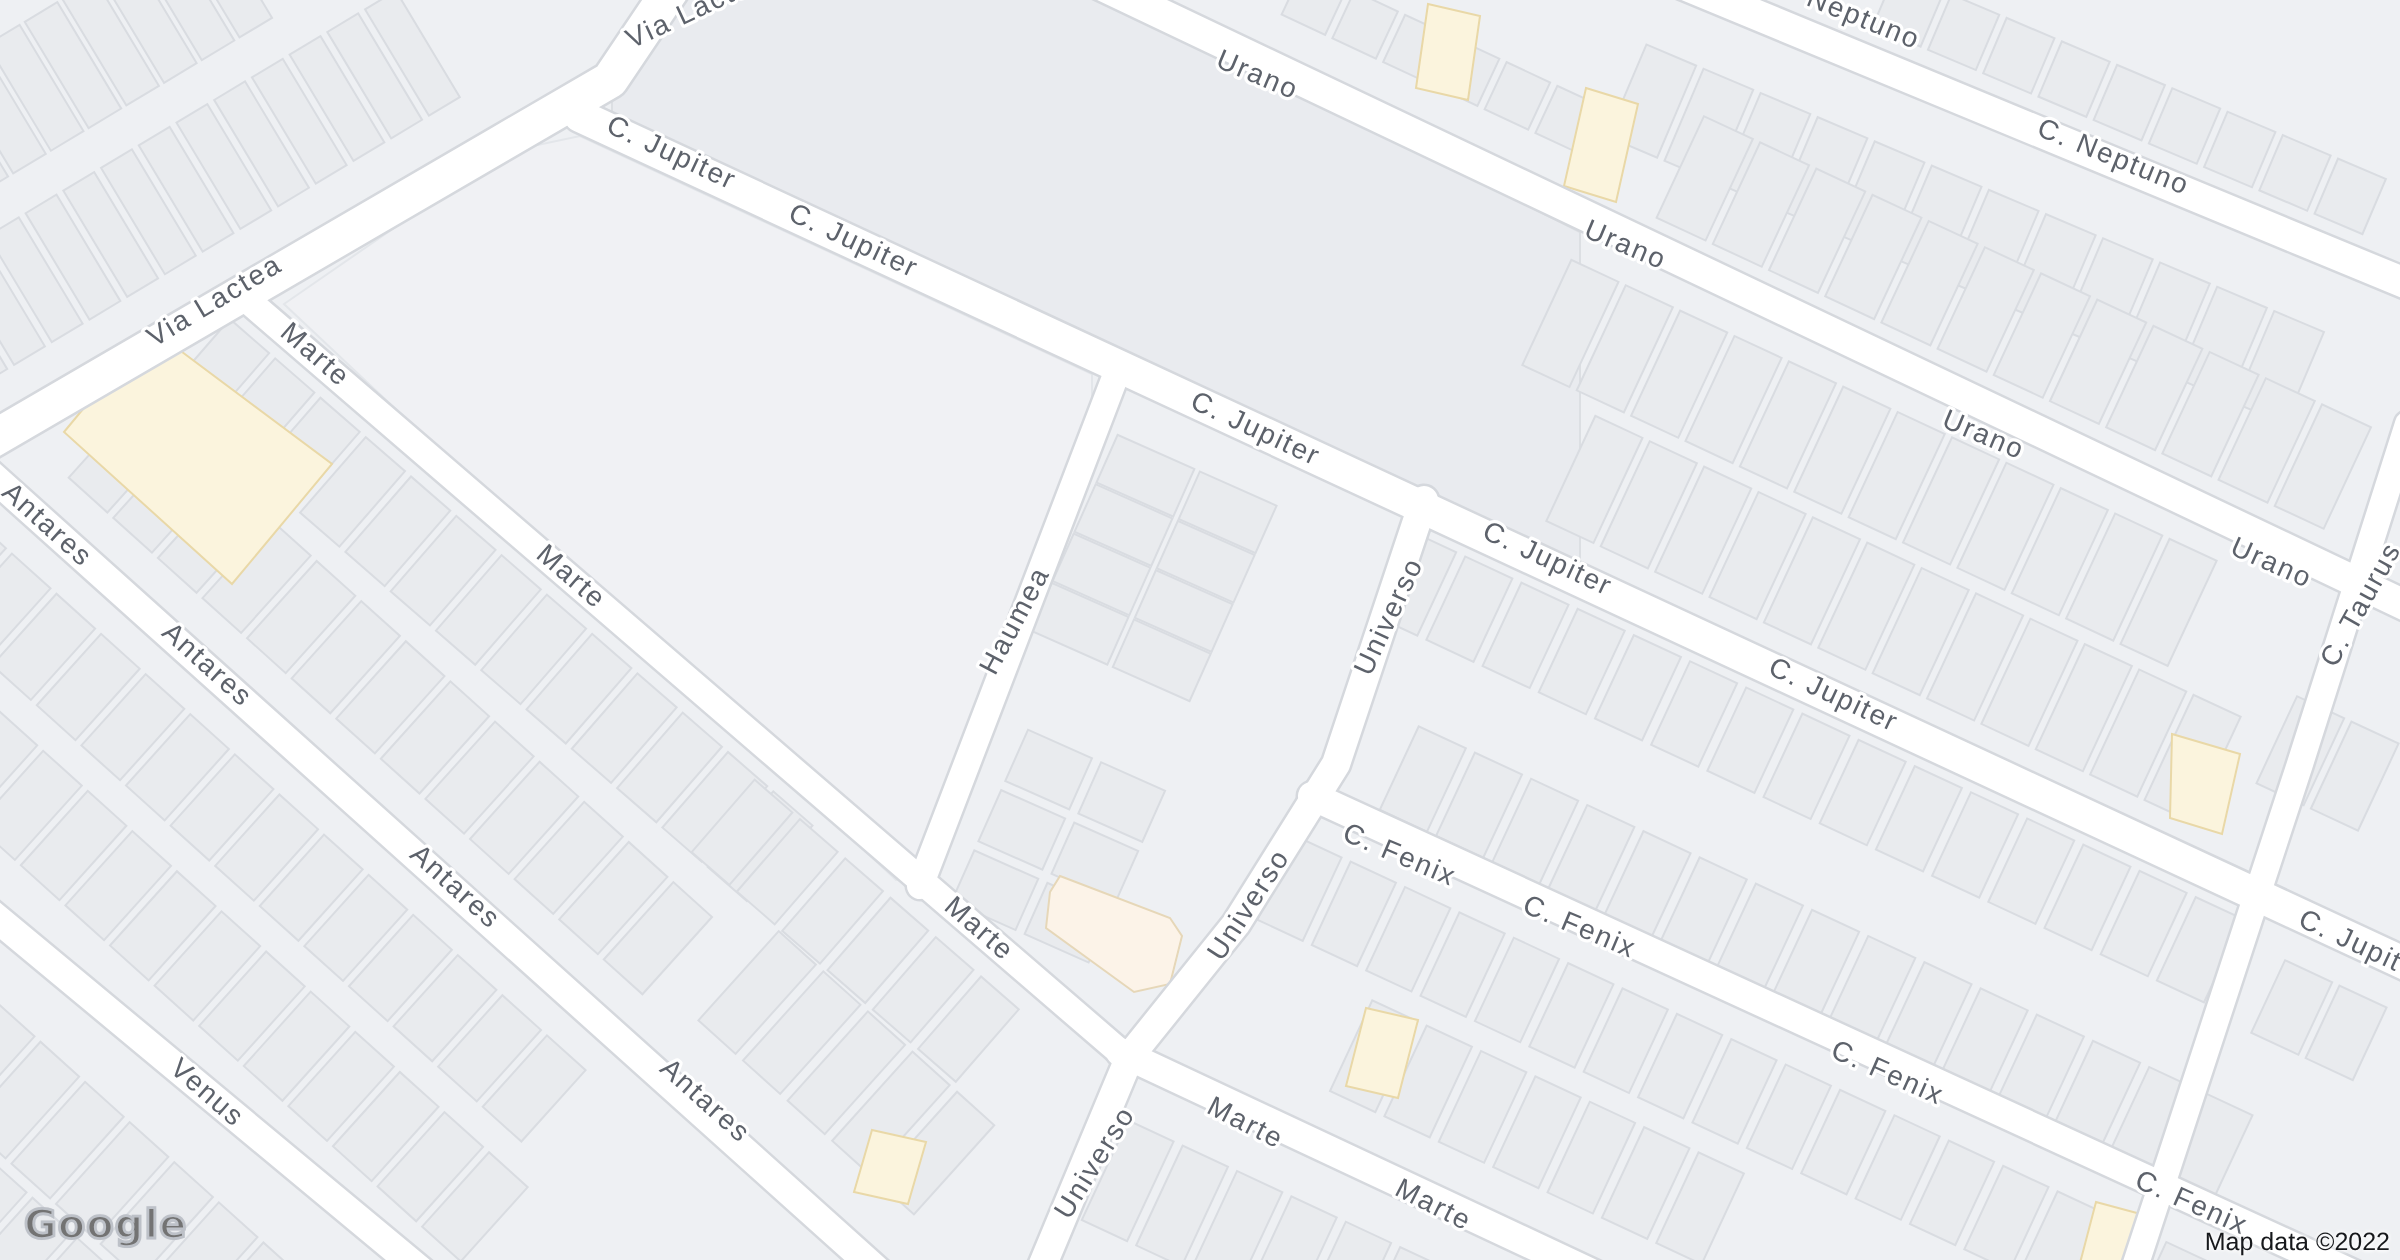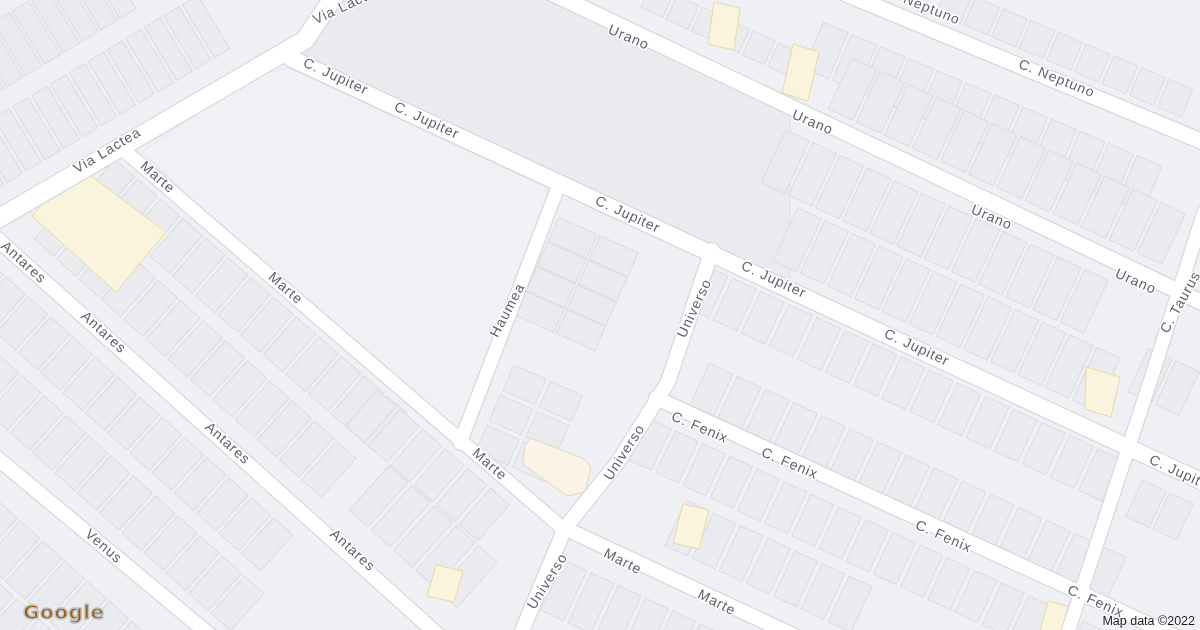--- a/index.html
+++ b/index.html
@@ -367,15 +367,15 @@
         <text transform="translate(694,308) rotate(-65)" dy="0.35em" class="street-label" style="fill: rgb(93, 98, 107); stroke: rgb(255, 255, 255);">Universo</text>
         <text transform="translate(624,452) rotate(-57)" dy="0.35em" class="street-label" style="fill: rgb(93, 98, 107); stroke: rgb(255, 255, 255);">Universo</text>
         <text transform="translate(547,581) rotate(-58)" dy="0.35em" class="street-label" style="fill: rgb(93, 98, 107); stroke: rgb(255, 255, 255);">Universo</text>
         <text transform="translate(700,427) rotate(23)" dy="0.35em" class="street-label" style="fill: rgb(93, 98, 107); stroke: rgb(255, 255, 255);">C. Fenix</text>
         <text transform="translate(790,463) rotate(23)" dy="0.35em" class="street-label" style="fill: rgb(93, 98, 107); stroke: rgb(255, 255, 255);">C. Fenix</text>
         <text transform="translate(944,536) rotate(24)" dy="0.35em" class="street-label" style="fill: rgb(93, 98, 107); stroke: rgb(255, 255, 255);">C. Fenix</text>
         <text transform="translate(1096,601) rotate(24)" dy="0.35em" class="street-label" style="fill: rgb(93, 98, 107); stroke: rgb(255, 255, 255);">C. Fenix</text>
       </g>
   </svg>
 
-  <div class="logo" style="color: #a16207; margin-left: 11px; -webkit-text-stroke: 1.4px rgb(189, 193, 200);">Google</div>
+  <div class="logo" style="color: #737373; -webkit-text-stroke: 1.4px rgb(189, 193, 200);">Google</div>
   <div class="attribution" style="color: rgb(23, 25, 28);">Map data ©2022</div>
 </div>
 
 </body></html>

